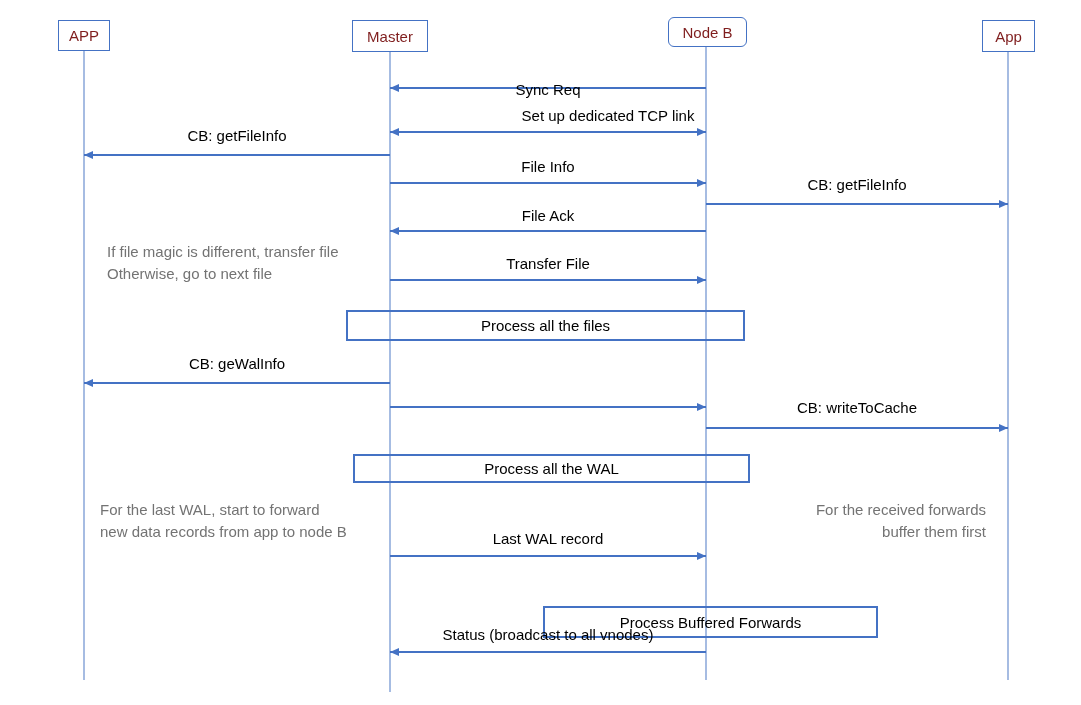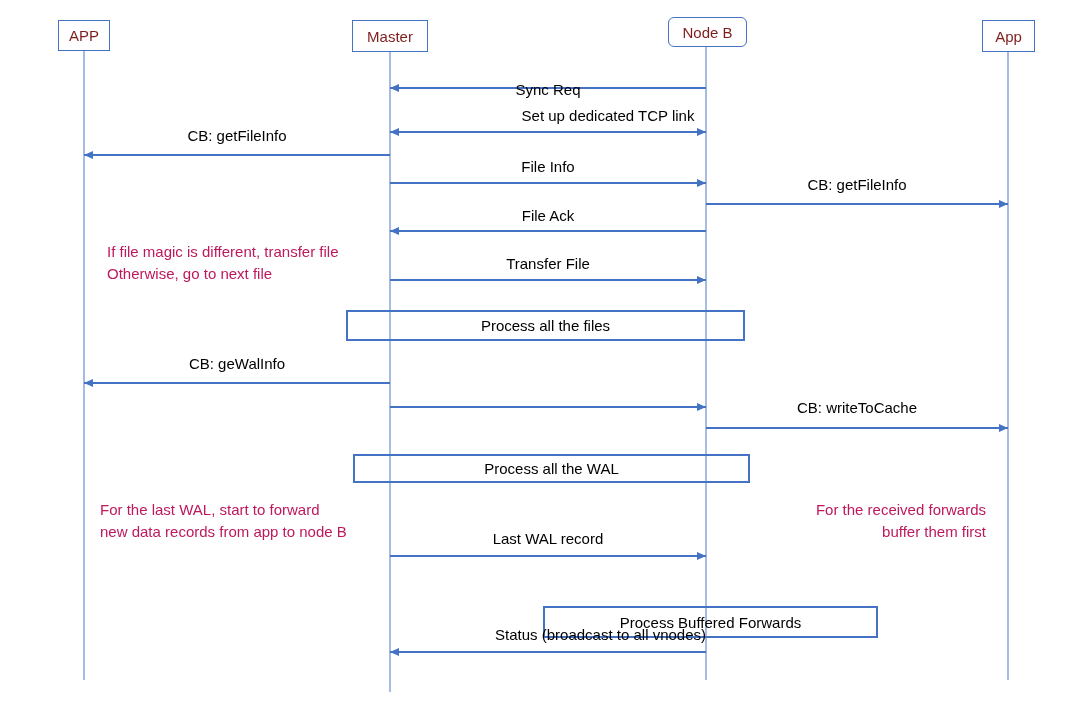--- a/index.html
+++ b/index.html
@@ -36,21 +36,21 @@
   .arrow.dir-both::after{
     content:"";position:absolute;right:0;top:-3.25px;width:0;height:0;
     border-top:4px solid transparent;border-bottom:4px solid transparent;
     border-left:9px solid #4472C4;
   }
   .msg-label{
     position:absolute;font-size:15px;color:#000;text-align:center;
     white-space:nowrap;z-index:4;
   }
   .note{
-    position:absolute;font-size:15px;color:#be185d;white-space:pre-line;
+    position:absolute;font-size:15px;color:#737373;white-space:pre-line;
     line-height:1.45;z-index:4;
   }
   .process-box{
     position:absolute;border:2.2px solid #4472C4;background:transparent;
     display:flex;align-items:center;justify-content:center;
     font-size:15px;color:#000;box-sizing:border-box;z-index:3;
   }
 </style>
 </head>
 <body>
@@ -88,21 +88,21 @@
   <div class="arrow dir-left" style="left:390px;top:230px;width:316px;"></div>
 
   <div class="msg-label" style="left:390px;top:255px;width:316px;">Transfer File</div>
   <div class="arrow dir-right" style="left:390px;top:279px;width:316px;"></div>
 
   <div class="arrow dir-right" style="left:390px;top:406px;width:316px;"></div>
 
   <div class="msg-label" style="left:390px;top:530px;width:316px;">Last WAL record</div>
   <div class="arrow dir-right" style="left:390px;top:555px;width:316px;"></div>
 
-  <div class="msg-label" style="left:390px;top:626px;width:316px;text-align:right;">Status (broadcast to all vnodes)</div>
+  <div class="msg-label" style="left:390px;top:626px;width:316px;">Status (broadcast to all vnodes)</div>
   <div class="arrow dir-left" style="left:390px;top:651px;width:316px;"></div>
 
   <div class="msg-label" style="left:84px;top:127px;width:306px;">CB: getFileInfo</div>
   <div class="arrow dir-left" style="left:84px;top:154px;width:306px;"></div>
 
   <div class="msg-label" style="left:84px;top:355px;width:306px;">CB: geWalInfo</div>
   <div class="arrow dir-left" style="left:84px;top:382px;width:306px;"></div>
 
   <div class="msg-label" style="left:706px;top:176px;width:302px;">CB: getFileInfo</div>
   <div class="arrow dir-right" style="left:706px;top:203px;width:302px;"></div>

